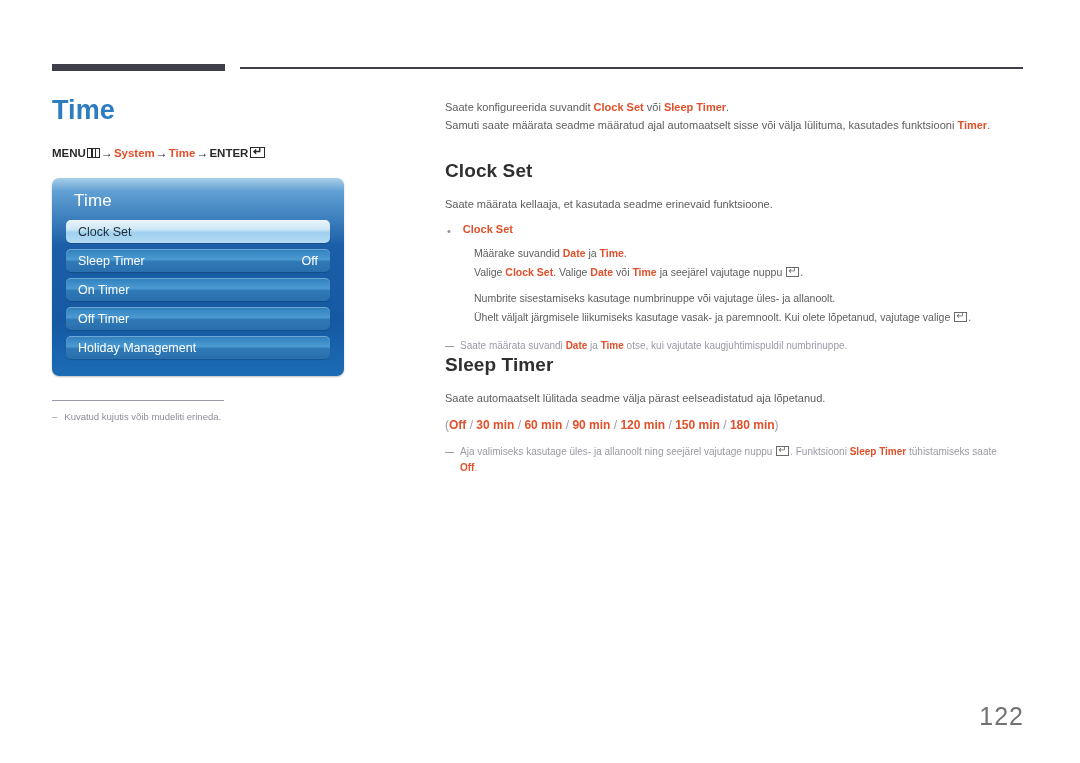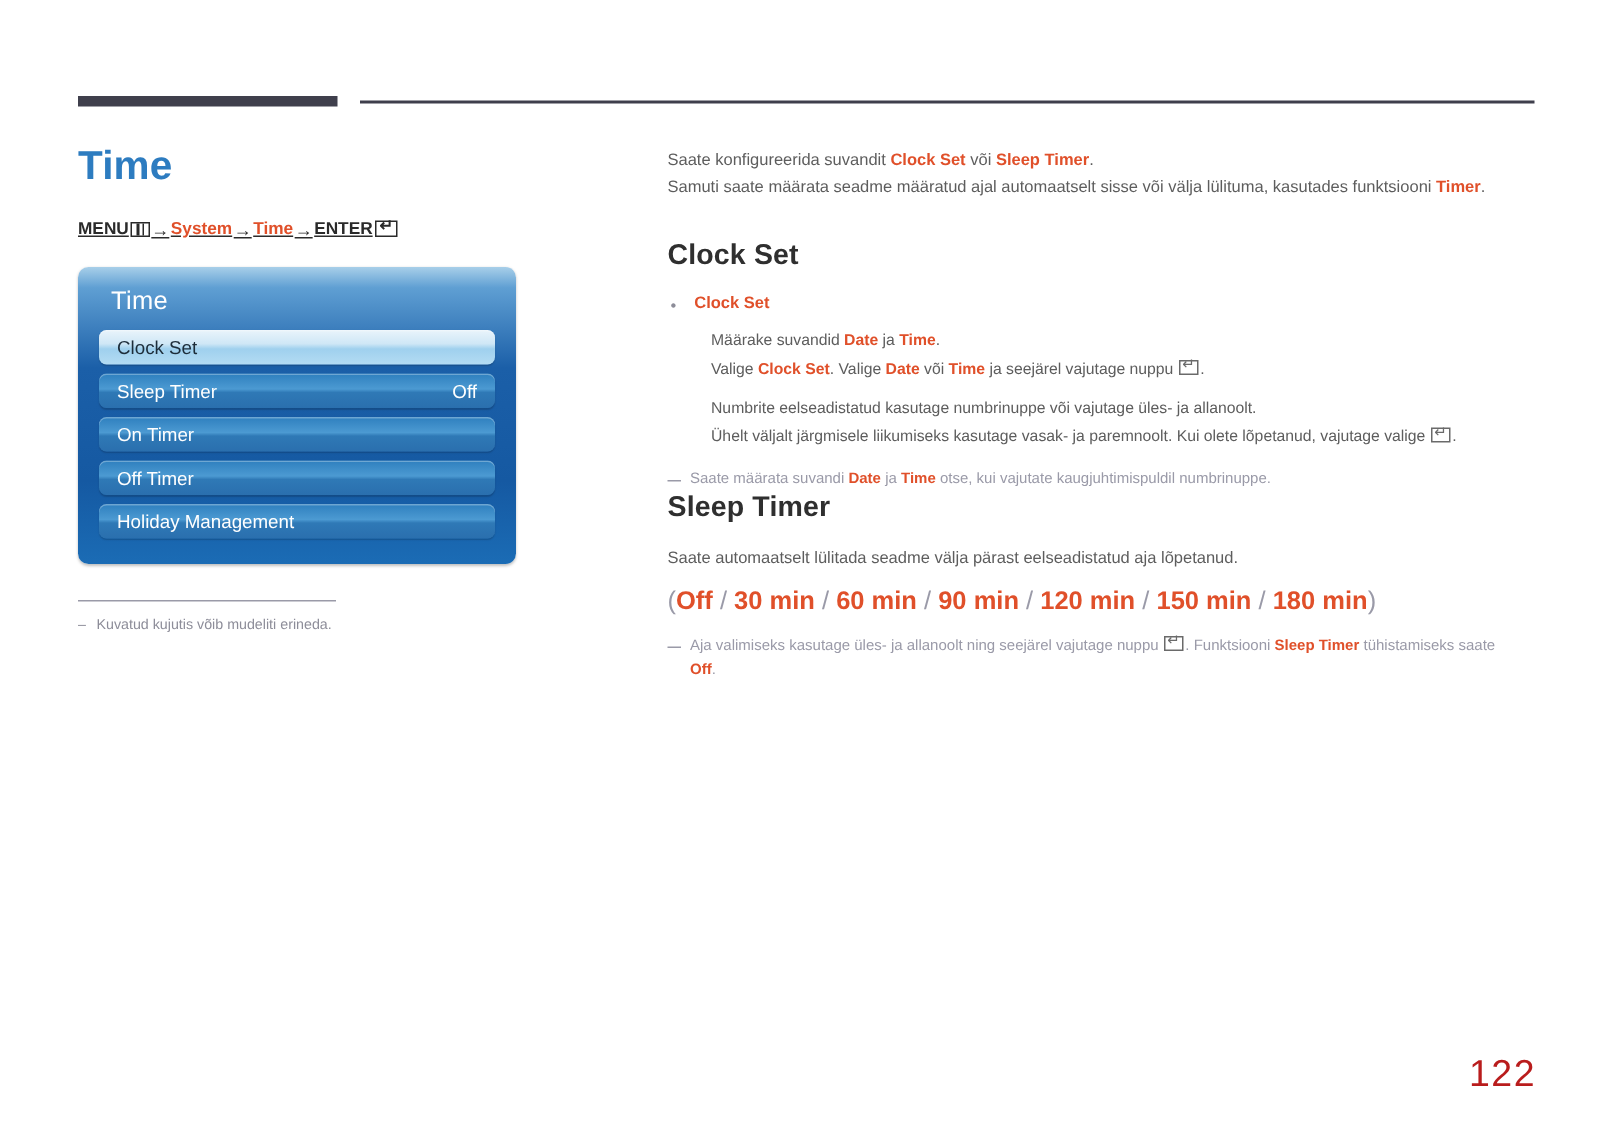--- a/index.html
+++ b/index.html
@@ -23,21 +23,20 @@
   
   .left{position:absolute;left:52px;top:96px;width:340px;}
   .page-title{
     font-size:27px;font-weight:700;color:#2d7cc0;letter-spacing:.1px;
     line-height:1.1;margin:0 0 20px 0;
   }
   .breadcrumb{
     font-size:11.5px;font-weight:700;color:#2a2a2a;
     display:flex;align-items:center;gap:0;white-space:nowrap;
     margin-bottom:16px;
-    text-decoration:underline;
   }
   .breadcrumb .hl{color:#e0502a;}
   .breadcrumb .arw{font-weight:400;color:#2a2a2a;font-size:12px;padding:0 1px;}
   .ico-menu{
     display:inline-block;width:13px;height:10px;border:1.4px solid #2a2a2a;
     position:relative;margin-left:1px;vertical-align:-1px;box-sizing:border-box;
   }
   .ico-menu::before,.ico-menu::after{
     content:"";position:absolute;top:0;bottom:0;width:1.4px;background:#2a2a2a;
   }
@@ -104,33 +103,33 @@
   .sub p{font-size:10.5px;line-height:1.62;color:#5d5d5d;margin:0 0 2px 0;}
   .gap{height:7px;}
   .hl{color:#e0502a;font-weight:700;}
   .note{
     display:flex;gap:6px;font-size:10px;color:#9a9aa8;line-height:1.6;
     margin:12px 0 0 0;
   }
   .note .ndash{display:inline-block;width:9px;height:1px;background:#9a9aa8;margin-top:8px;flex:0 0 auto;}
   .note .ntext{flex:1;}
   .options{
-    font-size:17px;color:#9a9aa8;margin:10px 0 0 0;
+    font-size:12px;color:#9a9aa8;margin:10px 0 0 0;
   }
   .options .hl{color:#e0502a;font-weight:700;}
   .sec2{margin-top:34px;}
   .ico-enter-sm{
     display:inline-block;width:13px;height:10px;border:1.3px solid #6a6a6a;
     position:relative;vertical-align:-1px;box-sizing:border-box;margin:0 1px;
   }
   .ico-enter-sm span{position:absolute;left:1px;top:-2px;font-size:10px;color:#6a6a6a;line-height:10px;}
 
   
   .pageno{
-    position:absolute;right:56px;bottom:32px;font-size:25px;color:#b91c1c;
+    position:absolute;right:56px;bottom:32px;font-size:25px;color:#737373;
     letter-spacing:1px;font-weight:400;
   }
 </style>
 </head>
 <body>
 
 <div class="page">
 
   <div class="rule-thick"></div>
   <div class="rule-thin"></div>
@@ -187,31 +186,32 @@
   </div>
 
   <div class="right">
 
     <div class="intro">
       <div><span>Saate konfigureerida suvandit </span><span class="hl">Clock Set</span><span> või </span><span class="hl">Sleep Timer</span><span>.</span></div>
       <div><span>Samuti saate määrata seadme määratud ajal automaatselt sisse või välja lülituma, kasutades funktsiooni </span><span class="hl">Timer</span><span>.</span></div>
     </div>
 
     <h2 class="sec">Clock Set</h2>
+    <div class="body-line">Saate määrata kellaaja, et kasutada seadme erinevaid funktsioone.</div>
 
     <div class="bullet">
       <span class="dot">•</span>
       <span>Clock Set</span>
     </div>
 
     <div class="sub">
       <p><span>Määrake suvandid </span><span class="hl">Date</span><span> ja </span><span class="hl">Time</span><span>.</span></p>
       <p><span>Valige </span><span class="hl">Clock Set</span><span>. Valige </span><span class="hl">Date</span><span> või </span><span class="hl">Time</span><span> ja seejärel vajutage nuppu </span><span class="ico-enter-sm"><span>↵</span></span><span>.</span></p>
       <div class="gap"></div>
-      <p>Numbrite eelseadistatud kasutage numbrinuppe või vajutage üles- ja allanoolt.</p>
+      <p>Numbrite sisestamiseks kasutage numbrinuppe või vajutage üles- ja allanoolt.</p>
       <p><span>Ühelt väljalt järgmisele liikumiseks kasutage vasak- ja paremnoolt. Kui olete lõpetanud, vajutage valige </span><span class="ico-enter-sm"><span>↵</span></span><span>.</span></p>
     </div>
 
     <div class="note">
       <span class="ndash"></span>
       <span class="ntext"><span>Saate määrata suvandi </span><span class="hl">Date</span><span> ja </span><span class="hl">Time</span><span> otse, kui vajutate kaugjuhtimispuldil numbrinuppe.</span></span>
     </div>
 
     <h2 class="sec sec2">Sleep Timer</h2>
     <div class="body-line">Saate automaatselt lülitada seadme välja pärast eelseadistatud aja lõpetanud.</div>

